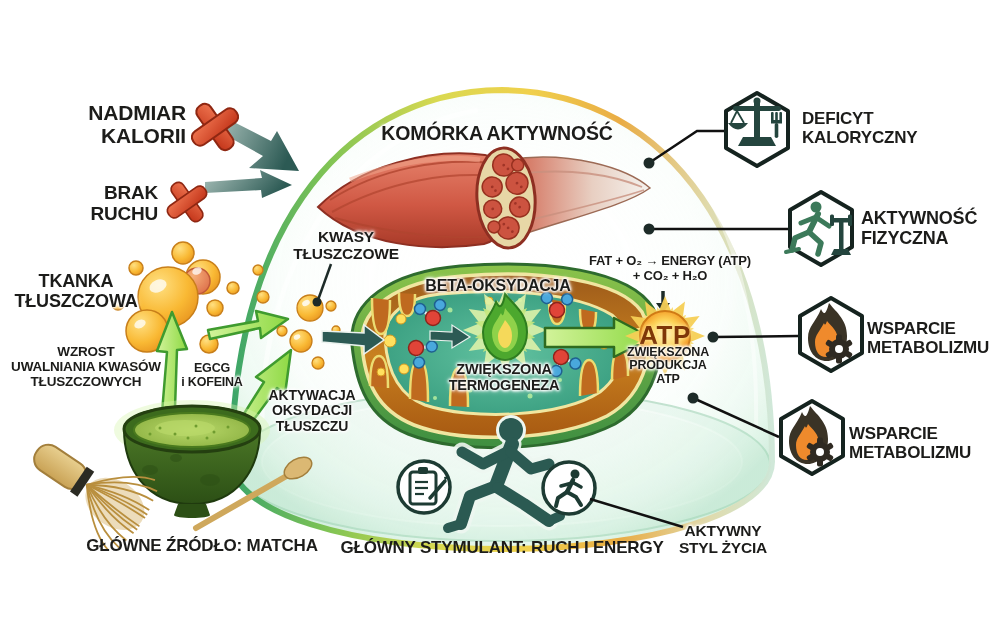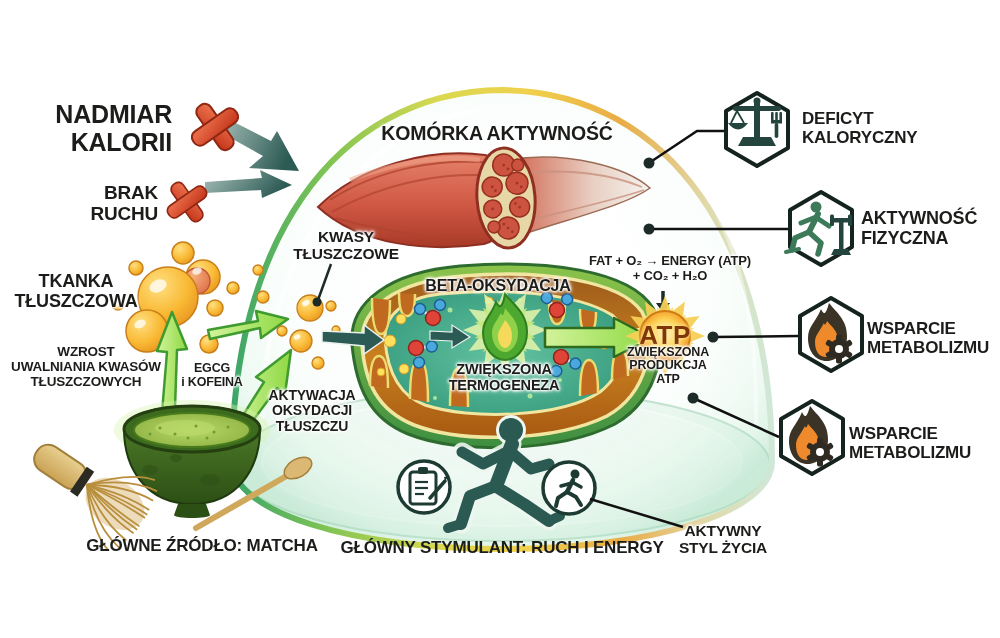--- a/index.html
+++ b/index.html
@@ -449,21 +449,21 @@
       <polygon points="831,298 862,316 862,353 831,371 800,353 800,316" fill="#ffffff" stroke="#15231f" stroke-width="4" stroke-linejoin="round"></polygon>
       <use href="#flameGear" transform="translate(829,333)"></use>
     </g>
     <g>
       <polygon points="812,401 843,419 843,456 812,474 781,456 781,419" fill="#ffffff" stroke="#15231f" stroke-width="4" stroke-linejoin="round"></polygon>
       <use href="#flameGear" transform="translate(810,436)"></use>
     </g>
   </g>
 </svg>
 
-<div class="lbl r" style="left:44px;top:101px;width:128px;font-size:25px;">NADMIAR
+<div class="lbl r" style="left:58px;top:101px;width:128px;font-size:21px;">NADMIAR
 KALORII</div>
 <div class="lbl r" style="left:58px;top:183px;width:100px;font-size:19px;">BRAK
 RUCHU</div>
 
 <div class="lbl c glow" style="left:497px;top:123px;font-size:19.5px;">KOMÓRKA AKTYWNOŚĆ</div>
 <div class="lbl c glow" style="left:346px;top:228px;font-size:15.5px;">KWASY
 TŁUSZCZOWE</div>
 <div class="lbl c glow" style="left:498px;top:277px;font-size:16px;">BETA-OKSYDACJA</div>
 <div class="lbl c glow" style="left:504px;top:362px;font-size:14.5px;">ZWIĘKSZONA
 TERMOGENEZA</div>

